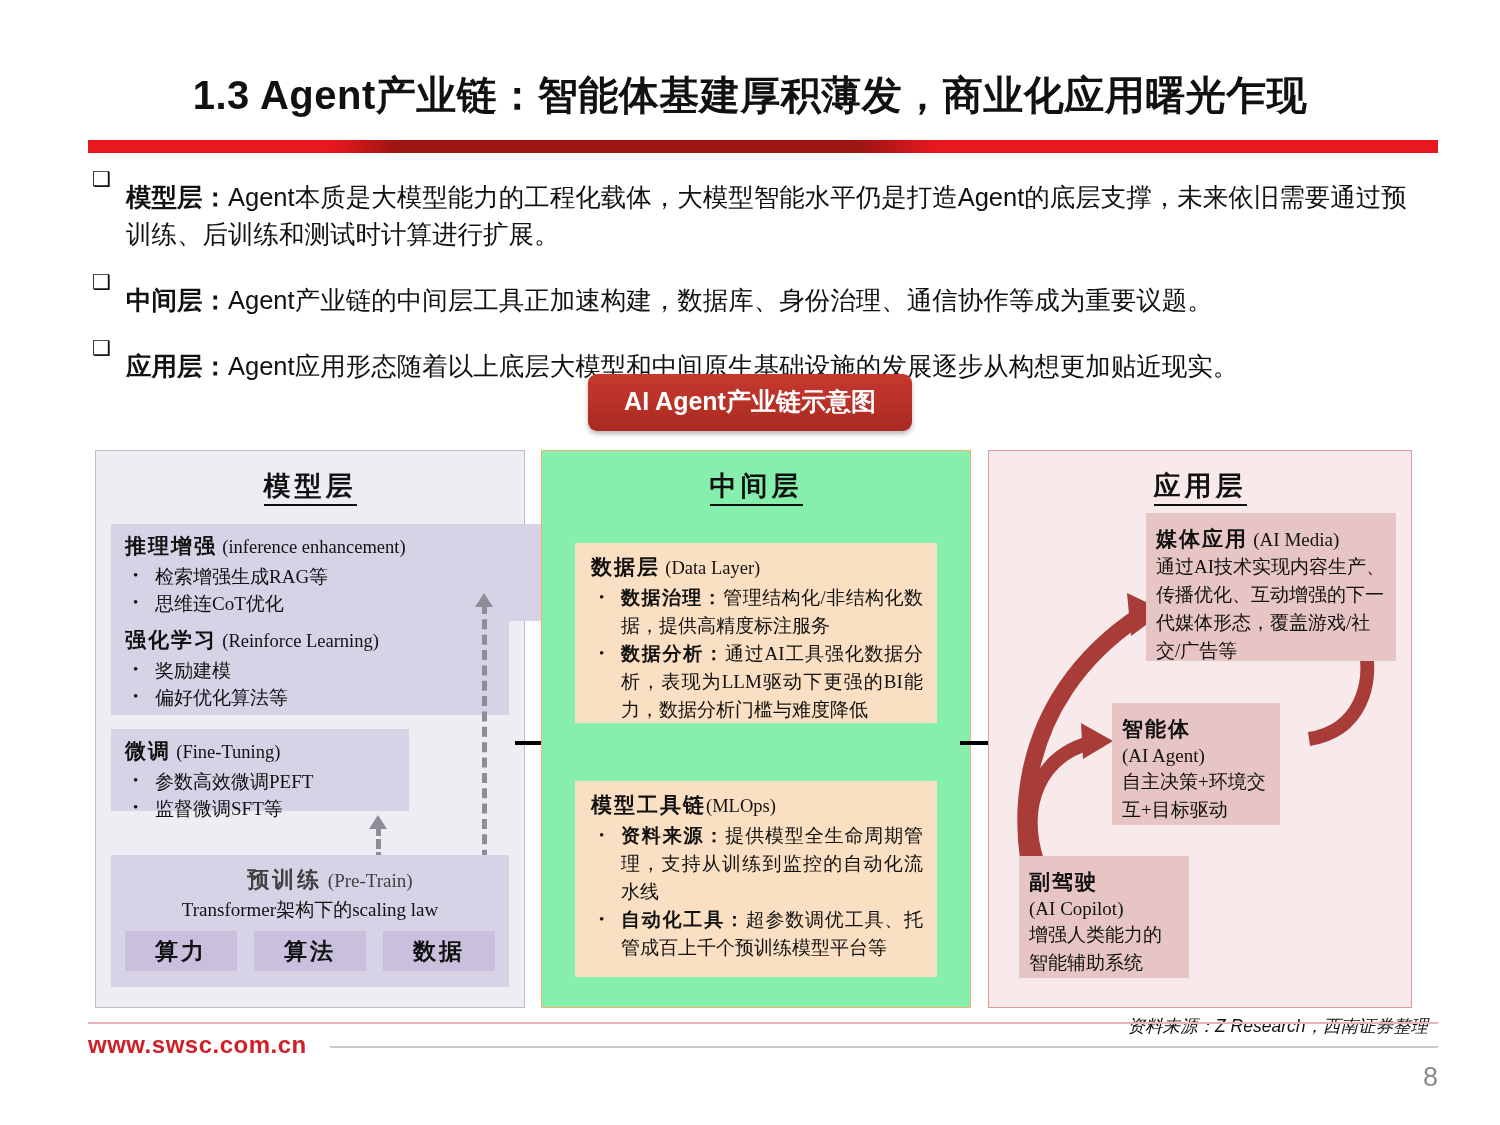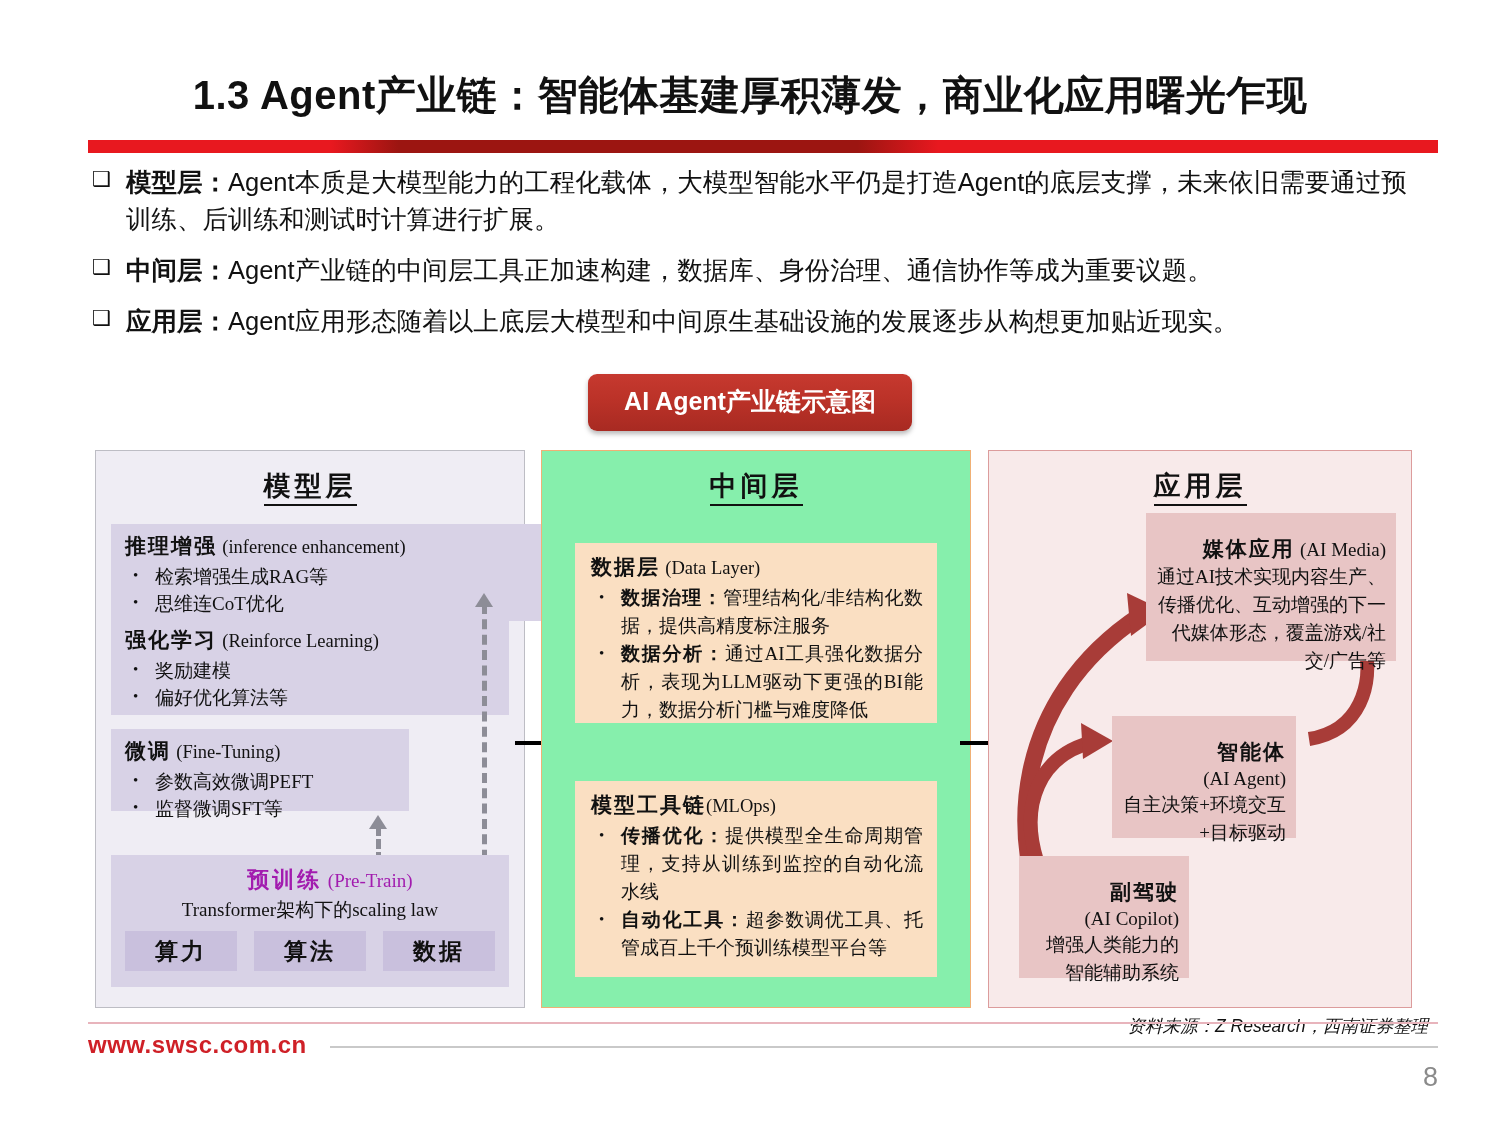--- a/index.html
+++ b/index.html
@@ -31,20 +31,21 @@
   
   .bullets{ position:absolute; left:92px; top:164px; width:1340px; }
   .bullet-row{ display:flex; align-items:flex-start; margin-bottom:14px; }
   .bullet-mark{
     flex:0 0 34px; font-size:21px; line-height:30px; color:#111;
     font-family:"DejaVu Sans",sans-serif;
   }
   .bullet-text{
     flex:1; font-size:25.5px; line-height:37px; color:#111;
     font-family:"Liberation Sans","DejaVu Sans",sans-serif;
+    margin-top:15px;
   }
   .bullet-text b{ font-weight:bold; }
 
   
   .badge-wrap{ position:absolute; left:0; top:374px; width:1500px; text-align:center; }
   .badge{
     display:inline-block; padding:11px 36px 13px 36px;
     background:linear-gradient(180deg,#c6392f 0%, #bb3228 45%, #a82a22 100%);
     color:#ffffff; font-size:25px; font-weight:bold;
     border-radius:9px;
@@ -85,21 +86,21 @@
 
   .card-infer{ left:15px; top:73px; width:436px; height:97px; }
   .card-rl   { left:15px; top:167px; width:398px; height:97px; }
   .card-ft   { left:15px; top:278px; width:298px; height:82px; }
 
   .card-pre{
     position:absolute; left:15px; top:404px; width:398px; height:132px;
     background:#d8d2e6; box-sizing:border-box; padding:10px 0 0 0;
   }
   .card-pre .pre-hd{
-    text-align:center; font-size:22px; color:#a21caf;
+    text-align:center; font-size:22px; color:#404040;
     font-family:"Liberation Serif","DejaVu Serif",serif;
     padding-left:40px;
   }
   .card-pre .pre-hd b{ font-weight:bold; letter-spacing:3px; }
   .card-pre .pre-hd i{ font-style:normal; font-size:19px; }
   .card-pre .pre-sub{
     text-align:center; font-size:19px; color:#111; margin-top:2px;
     font-family:"Liberation Serif","DejaVu Serif",serif;
   }
   .pre-boxes{ display:flex; justify-content:space-between; padding:8px 14px 0 14px; }
@@ -140,29 +141,29 @@
   .ocard li:before{
     content:"\2022"; position:absolute; left:-22px; top:-1px; font-size:15px; color:#111;
   }
   .ocard li b{ font-weight:bold; letter-spacing:1px; }
   .card-data { left:33px; top:92px;  width:362px; height:180px; }
   .card-mlops{ left:33px; top:330px; width:362px; height:196px; }
 
   
   .acard{
     position:absolute; background:#e8c5c5; box-sizing:border-box;
-    text-align:right; padding:22px 10px 10px 10px;
+    text-align:left; padding:12px 10px 10px 10px;
     font-family:"Liberation Serif","DejaVu Serif",serif; color:#111;
   }
   .acard .hd{ font-size:21px; }
   .acard .hd b{ font-weight:bold; letter-spacing:2px; }
   .acard .hd i{ font-style:normal; font-size:19px; }
   .acard .body{ font-size:19px; line-height:28px; }
   .card-media  { left:157px; top:62px;  width:250px; height:148px; }
-  .card-agent  { left:123px; top:265px; width:184px; height:122px; }
+  .card-agent  { left:123px; top:252px; width:168px; height:122px; }
   .card-copilot{ left:30px;  top:405px; width:170px; height:122px; }
 
   
   .h-arrow{ position:absolute; top:287px; height:12px; }
   .h-arrow .shaft{ position:absolute; left:0; top:4px; height:4px; background:#000; }
   .h-arrow .tip{
     position:absolute; top:-4px;
     width:0;height:0;border-top:10px solid transparent;border-bottom:10px solid transparent;
     border-left:17px solid #000;
   }
@@ -283,21 +284,21 @@
       <div class="hd"><b>数据层</b> <i>(Data Layer)</i></div>
       <ul>
         <li><b>数据治理：</b><span>管理结构化/非结构化数据，提供高精度标注服务</span></li>
         <li><b>数据分析：</b><span>通过AI工具强化数据分析，表现为LLM驱动下更强的BI能力，数据分析门槛与难度降低</span></li>
       </ul>
     </div>
 
     <div class="ocard card-mlops">
       <div class="hd"><b>模型工具链</b><i>(MLOps)</i></div>
       <ul>
-        <li><b>传播优化：</b><span>提供模型全生命周期管理，支持从训练到监控的自动化流水线</span></li>
+        <li><b>资料来源：</b><span>提供模型全生命周期管理，支持从训练到监控的自动化流水线</span></li>
         <li><b>自动化工具：</b><span>超参数调优工具、托管成百上千个预训练模型平台等</span></li>
       </ul>
     </div>
   </div>
 
   <div class="h-arrow h-arrow-2">
     <div class="shaft"></div>
     <div class="tip"></div>
   </div>
 

